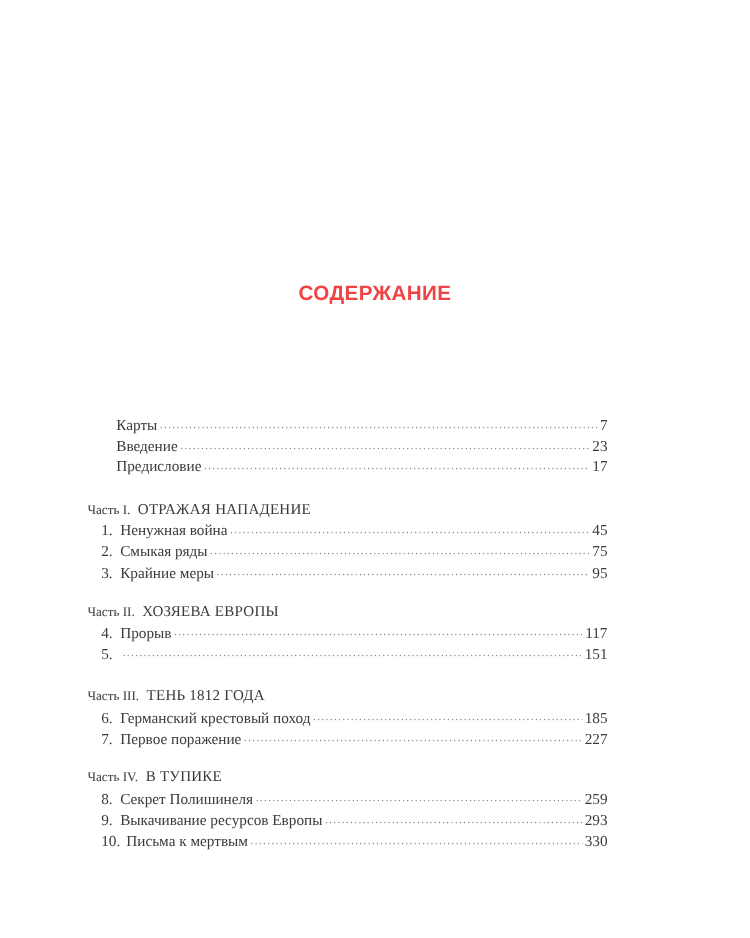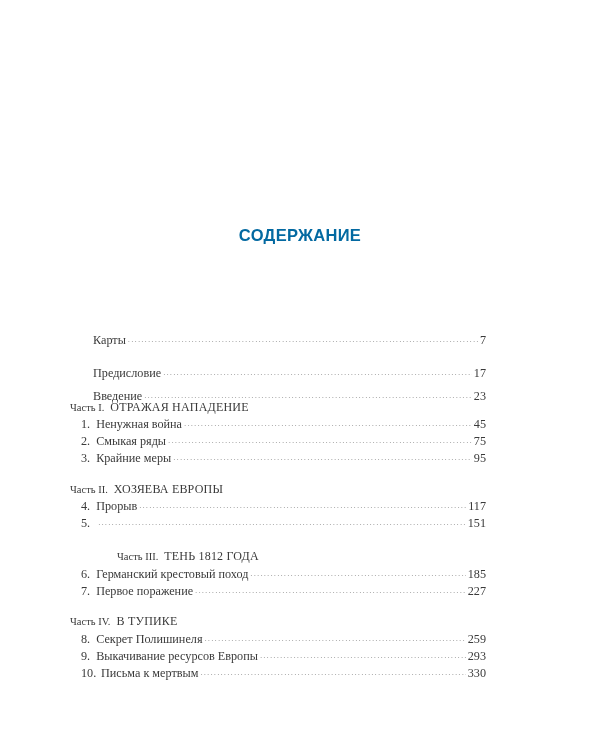--- a/index.html
+++ b/index.html
@@ -13,21 +13,21 @@
     }
     .title {
       position: absolute;
       left: 0; width: 600px;
       top: 226px;
       text-align: center;
       font-family: "Liberation Sans", "DejaVu Sans", sans-serif;
       font-weight: bold;
       font-size: 16.5px;
       letter-spacing: 0.3px;
-      color: #0369a1;
+      color: #ef4444;
     }
     .toc { position: absolute; left: 0; top: 0; width: 600px; }
     .row {
       position: absolute;
       display: flex;
       align-items: flex-start;
       font-size: 12.2px;
       line-height: 15px;
       height: 15px;
       white-space: nowrap;
@@ -73,21 +73,21 @@
   <div class="row" style="left:93px; width:393px; top:333px;">
     <span class="label">Карты</span>
     <span class="dots"></span>
     <span class="page">7</span>
   </div>
   <div class="row" style="left:93px; width:393px; top:366px;">
     <span class="label">Предисловие</span>
     <span class="dots"></span>
     <span class="page">17</span>
   </div>
-  <div class="row" style="left:93px; width:393px; top:389px;">
+  <div class="row" style="left:93px; width:393px; top:350px;">
     <span class="label">Введение</span>
     <span class="dots"></span>
     <span class="page">23</span>
   </div>
 
   <div class="part" style="top:400px;">
     <span class="part-prefix">Часть I.</span><span class="part-title">ОТРАЖАЯ НАПАДЕНИЕ</span>
   </div>
   <div class="row" style="left:81px; width:405px; top:417px;">
     <span class="num">1.</span>
@@ -116,21 +116,21 @@
     <span class="label">Прорыв</span>
     <span class="dots"></span>
     <span class="page">117</span>
   </div>
   <div class="row" style="left:81px; width:405px; top:516px;">
     <span class="num">5.</span>
     <span class="dots"></span>
     <span class="page">151</span>
   </div>
 
-  <div class="part" style="top:549px;margin-left:47px;">
+  <div class="part" style="top:549px;">
     <span class="part-prefix">Часть III.</span><span class="part-title">ТЕНЬ 1812 ГОДА</span>
   </div>
   <div class="row" style="left:81px; width:405px; top:567px;">
     <span class="num">6.</span>
     <span class="label">Германский крестовый поход</span>
     <span class="dots"></span>
     <span class="page">185</span>
   </div>
   <div class="row" style="left:81px; width:405px; top:584px;">
     <span class="num">7.</span>

